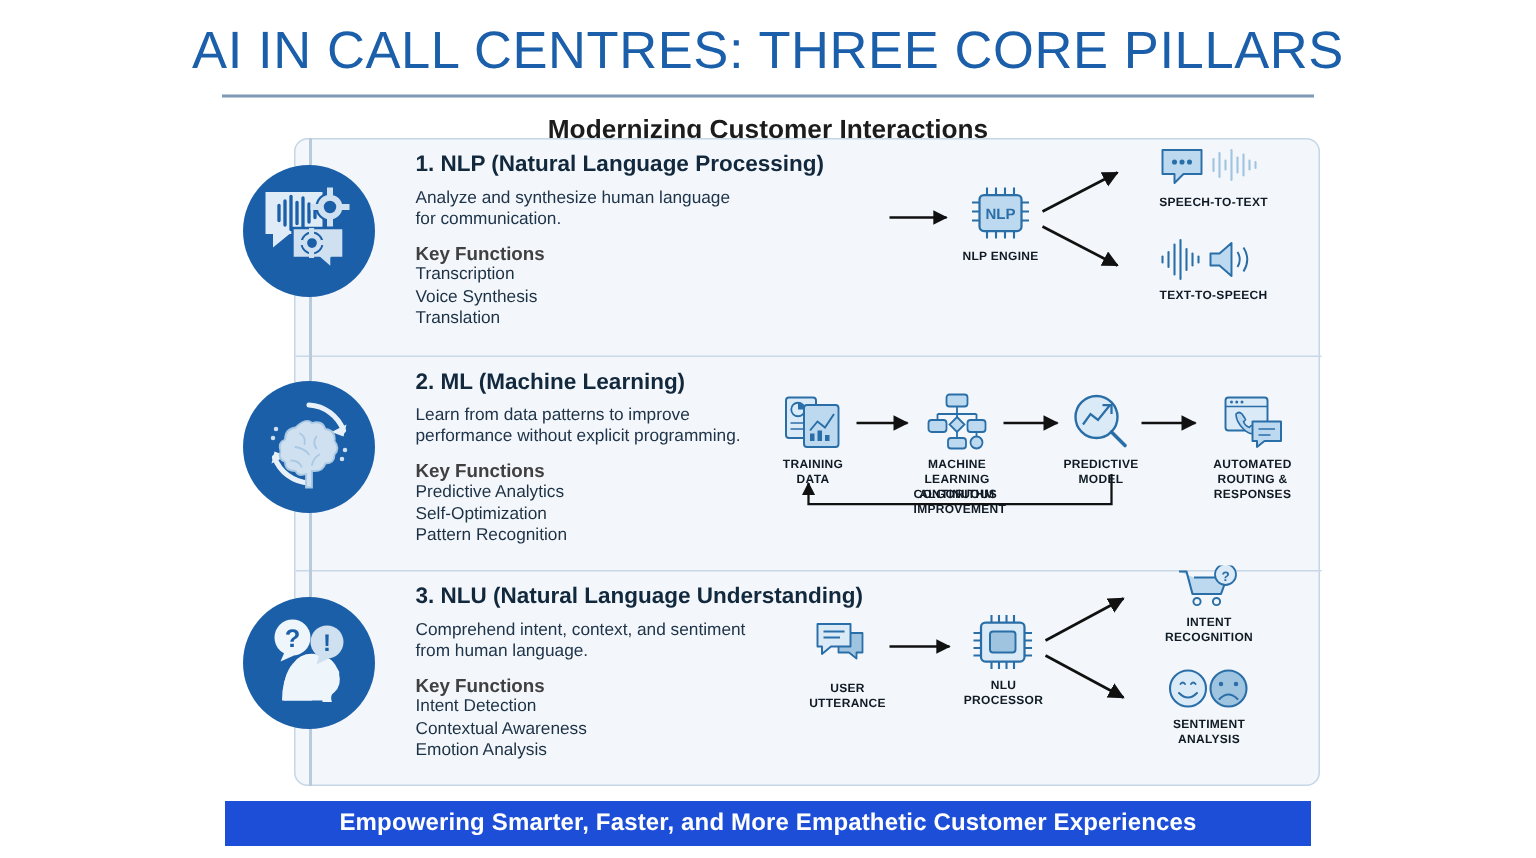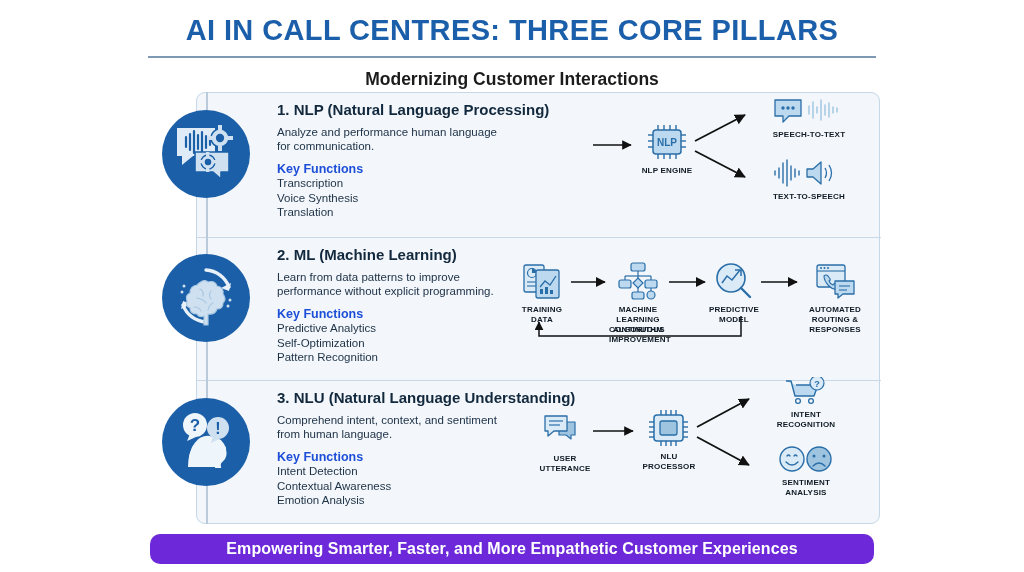--- a/index.html
+++ b/index.html
@@ -19,22 +19,22 @@
     position: relative;
     padding: 0;
   }
 
   
   .header {
     padding-top: 14px;
     text-align: center;
   }
   .main-title {
-    font-size: 29px;
-    font-weight: bold;
+    font-size: 35px;
+    font-weight: normal;
     color: #1b5faa;
     letter-spacing: 0.4px;
   }
   .title-rule {
     width: 728px;
     height: 2px;
     background: #7d99b3;
     margin: 9px auto 0 auto;
   }
   .subtitle {
@@ -110,21 +110,21 @@
   .sec-desc {
     margin-top: 7px;
     font-size: 11.5px;
     line-height: 14px;
     color: #20344a;
   }
   .key-label {
     margin-top: 9px;
     font-size: 12.5px;
     font-weight: bold;
-    color: #1d4ed8;
+    color: #404040;
   }
   .key-list {
     margin-top: 0;
     font-size: 11.5px;
     line-height: 14.5px;
     color: #1d3145;
   }
 
   
   .flow {
@@ -155,22 +155,22 @@
   }
   .arrow-svg { position: absolute; overflow: visible; }
 
   
   .footer {
     position: absolute;
     left: 150px;
     top: 534px;
     width: 724px;
     height: 30px;
-    background: #6d28d9;
-    border-radius: 10px;
+    background: #1d4ed8;
+    border-radius: 0;
     display: flex;
     align-items: center;
     justify-content: center;
   }
   .footer-text {
     font-size: 16px;
     font-weight: bold;
     color: #ffffff;
     letter-spacing: 0.1px;
   }
@@ -186,21 +186,21 @@
     <div class="subtitle">Modernizing Customer Interactions</div>
   </div>
 
   <div class="spine"></div>
 
   <div class="panel">
 
     <div class="section section-1">
       <div class="text-col">
         <div class="sec-title">1. NLP (Natural Language Processing)</div>
-        <div class="sec-desc">Analyze and performance human language for communication.</div>
+        <div class="sec-desc">Analyze and synthesize human language for communication.</div>
         <div class="key-label">Key Functions</div>
         <div class="key-list">
           <div>Transcription</div>
           <div>Voice Synthesis</div>
           <div>Translation</div>
         </div>
       </div>
 
       <div class="flow">
 

